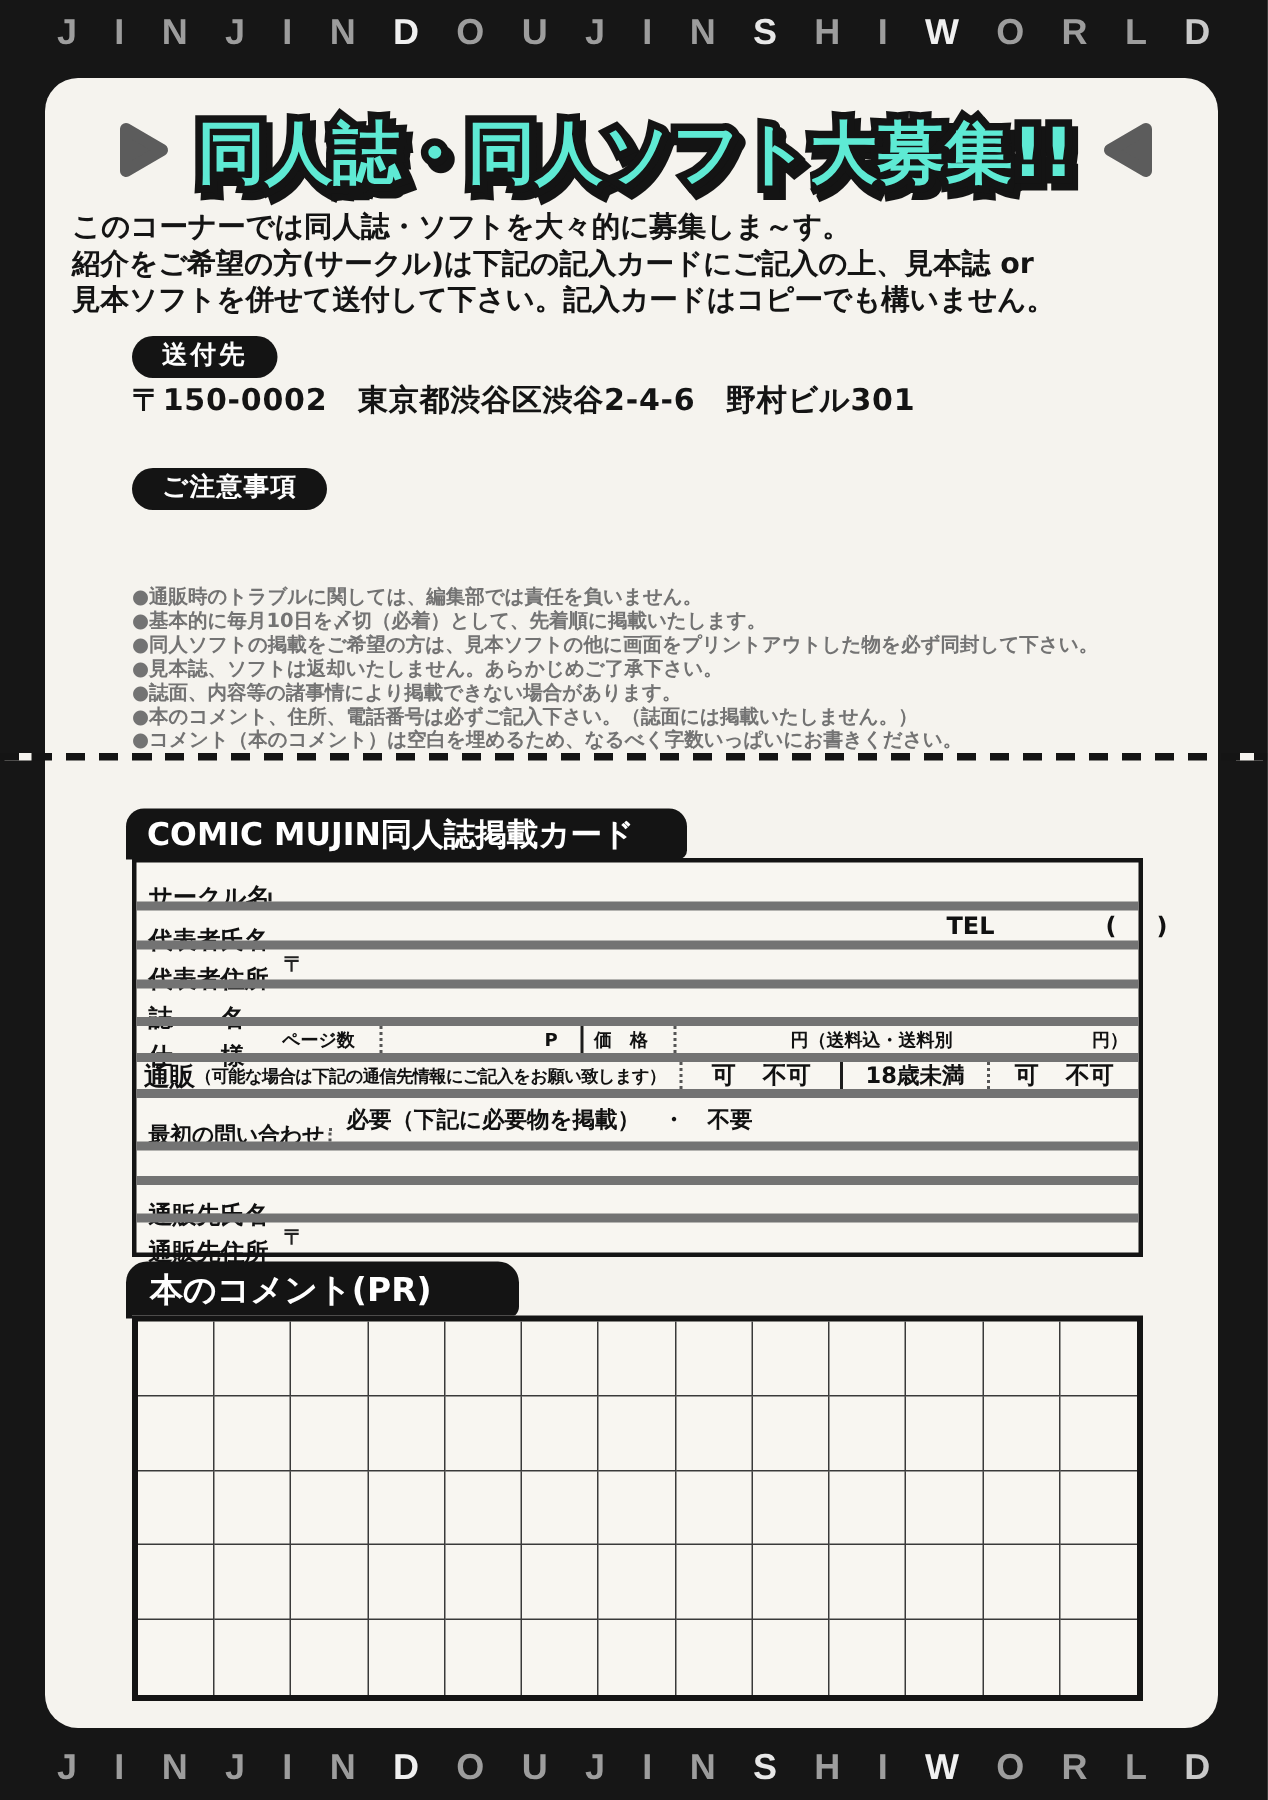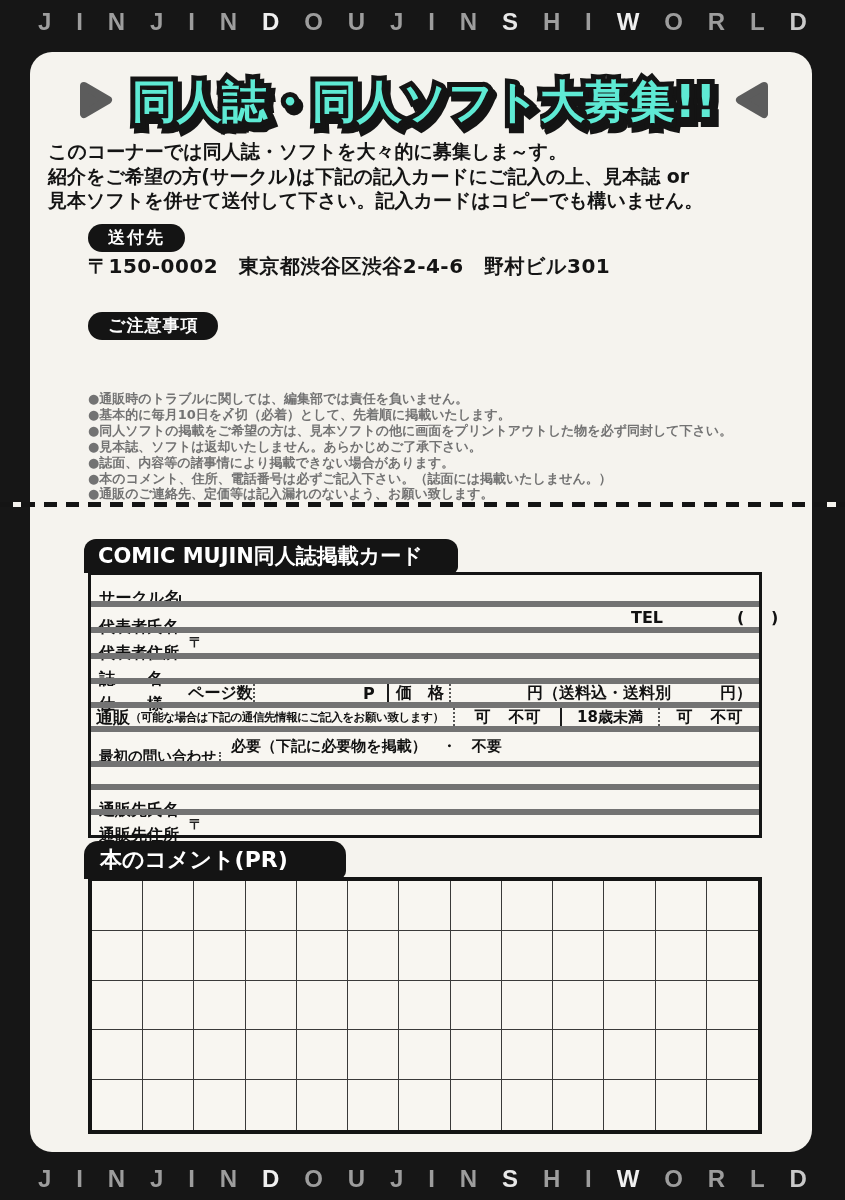--- a/index.html
+++ b/index.html
@@ -93,21 +93,21 @@
     width:90px;flex:0 0 90px;align-self:stretch;display:flex;align-items:center;
     padding-left:8px;font-weight:bold;font-size:16px;letter-spacing:0px;
     border-right:2px solid #1c1c1c;white-space:nowrap;margin-top:20px;
   }
   .tlabel.dotted{border-right:2px dotted #555;}
   .tlabel.wide{width:130px;flex:0 0 130px;font-size:14.5px;}
   .tvalue{flex:1;align-self:stretch;display:flex;align-items:center;position:relative;}
   .postal{font-size:14px;font-weight:bold;padding-left:8px;color:#222;}
   .tel-part{position:absolute;top:50%;transform:translateY(-50%);font-weight:bold;font-size:16px;}
   
-  .spec-cell{align-self:stretch;display:flex;align-items:center;font-weight:bold;font-size:16px;white-space:nowrap;}
+  .spec-cell{align-self:stretch;display:flex;align-items:center;font-weight:bold;font-size:12px;white-space:nowrap;}
   .sep-dot{border-right:2px dotted #555;}
   .sep-solid{border-right:2px solid #1c1c1c;}
   
   .mo-label{display:flex;align-items:center;white-space:nowrap;}
   .mo-main{font-size:17px;font-weight:bold;}
   .mo-note{font-size:11.5px;font-weight:bold;letter-spacing:-0.4px;}
   .ok-ng{display:flex;align-items:center;justify-content:center;gap:18px;font-weight:bold;font-size:16px;}
   .fc-value{font-weight:bold;font-size:15px;padding-left:10px;white-space:nowrap;}
   
   #comment-tab{
@@ -179,21 +179,21 @@
   <div id="addr1" class="addr-line">〒150-0002　東京都渋谷区渋谷2-4-6　野村ビル301</div>
 
   <div id="notes-badge" class="badge">ご注意事項</div>
   <div id="notes-list">
       <div class="note-item">●通販時のトラブルに関しては、編集部では責任を負いません。</div>
       <div class="note-item">●基本的に毎月10日を〆切（必着）として、先着順に掲載いたします。</div>
       <div class="note-item">●同人ソフトの掲載をご希望の方は、見本ソフトの他に画面をプリントアウトした物を必ず同封して下さい。</div>
       <div class="note-item">●見本誌、ソフトは返却いたしません。あらかじめご了承下さい。</div>
       <div class="note-item">●誌面、内容等の諸事情により掲載できない場合があります。</div>
       <div class="note-item">●本のコメント、住所、電話番号は必ずご記入下さい。（誌面には掲載いたしません。）</div>
-      <div class="note-item">●通販のご連絡先、定価等は記入漏れのないよう、お願い致します。</div>
+      <div class="note-item">●コメント（本のコメント）は空白を埋めるため、なるべく字数いっぱいにお書きください。</div>
     </div>
 
   <div id="cut-left" class="cut-margin-dash"></div>
   <div id="cut-right" class="cut-margin-dash"></div>
   <div id="cut-line"></div>
 
   <div id="card-tab">COMIC MUJIN同人誌掲載カード</div>
 
   <div id="card-table">
     <div class="trow" style="height:26px">

